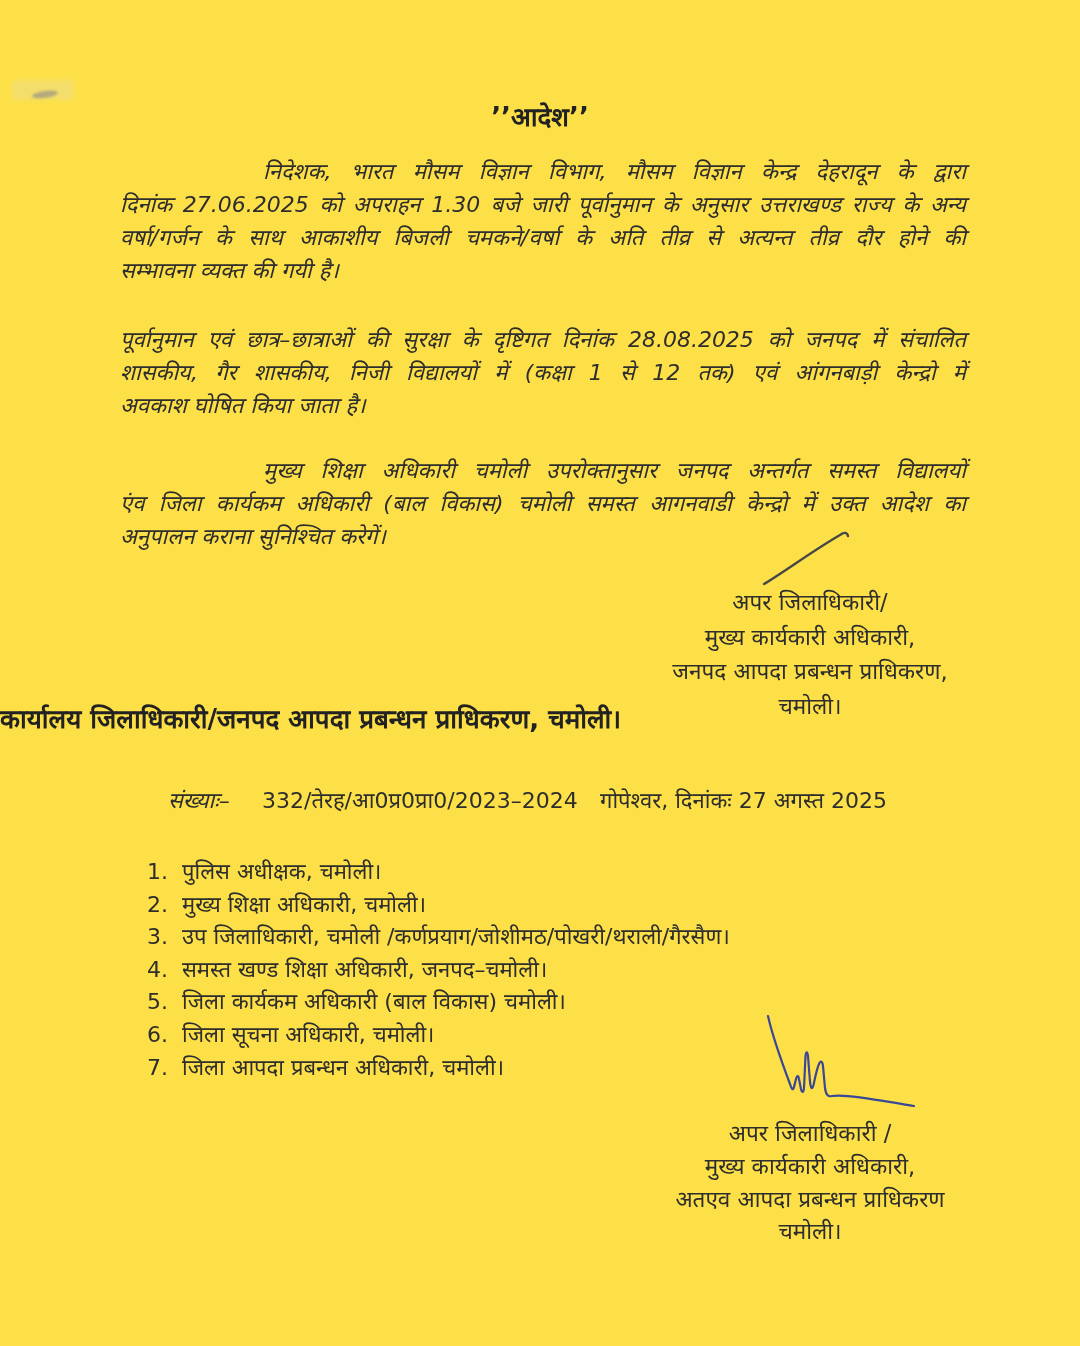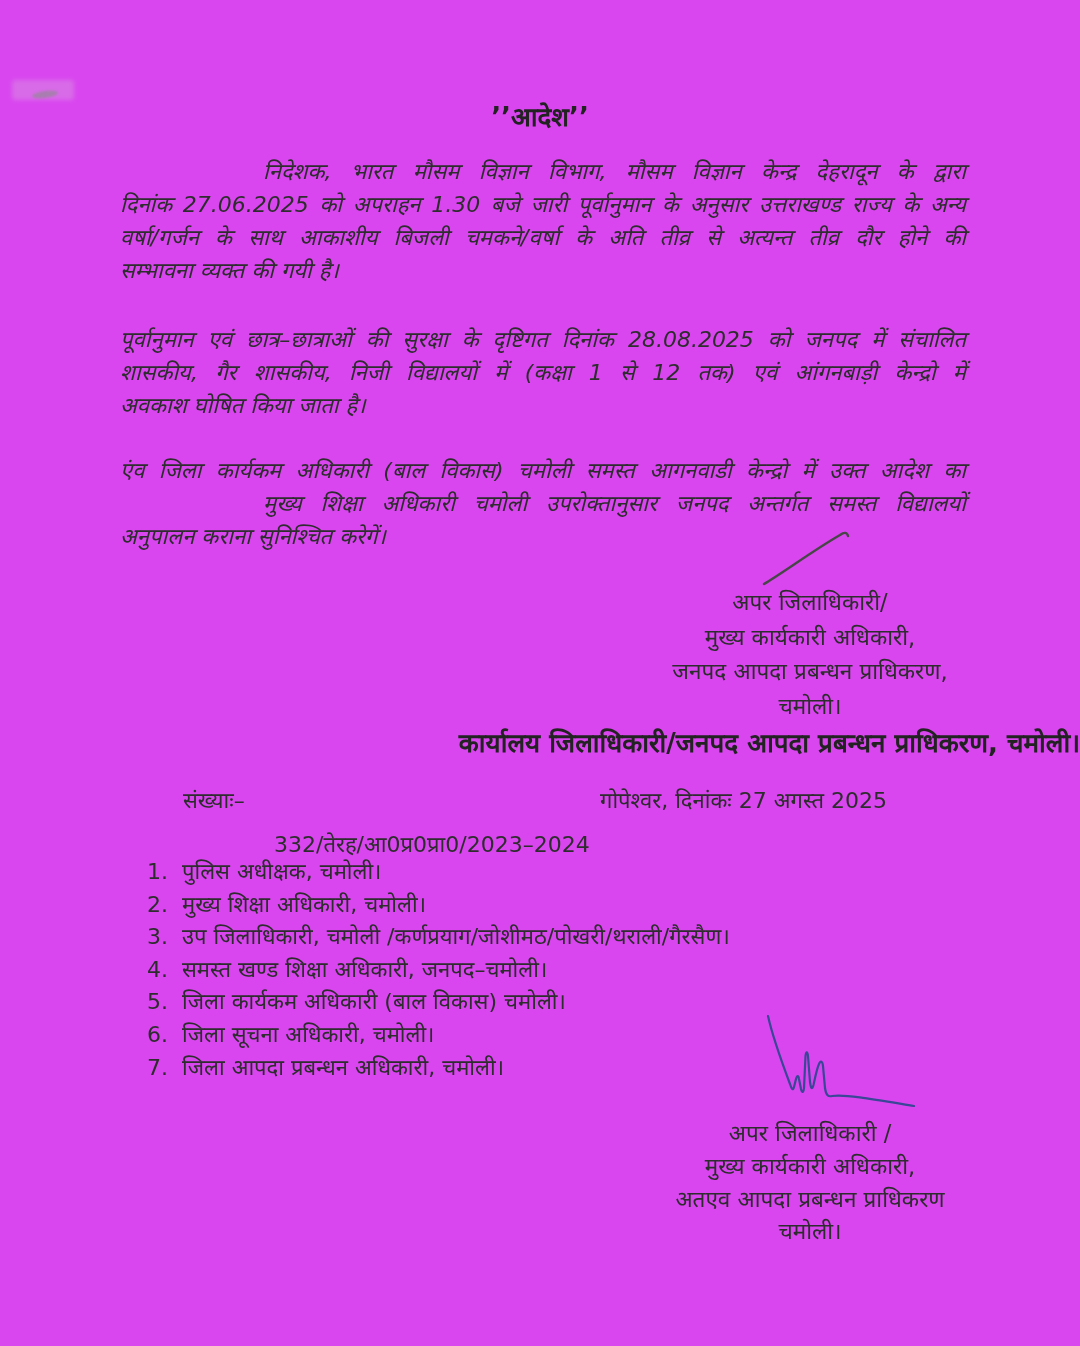--- a/index.html
+++ b/index.html
@@ -1,19 +1,19 @@
 <!DOCTYPE html>
 <html><head>
 <meta charset="utf-8">
 <style>
   html,body { margin:0; padding:0; background:#ffffff; }
   .page {
     position:relative;
     width:1080px; height:1346px;
-    background:#d946ef;
+    background:#fde047;
     color:#2d2d2d;
     font-family:"DejaVu Sans","Liberation Sans",sans-serif;
     overflow:hidden;
   }
   .abs { position:absolute; }
 
   .doc-title {
     top:98px; left:0; width:100%;
     text-align:center;
     font-size:26px; font-weight:bold; color:#222;
@@ -29,28 +29,28 @@
 
   .sig-block {
     left:620px; width:380px;
     text-align:center;
     font-size:22.5px;
   }
   .sig-block-1 { top:585px; line-height:34.5px; }
   .sig-block-2 { top:1090px; line-height:32.8px;margin-top:27px; }
 
   .office-heading {
-    top:724px; left:0; width:100%;
-    text-align:right;
+    top:700px; left:0; width:100%;
+    text-align:left;
     font-size:26px; font-weight:bold; color:#222;
   }
 
   .ref-line { top:784px; left:0; width:1080px; height:33px; font-size:22px; }
-  .ref-label { position:absolute; left:183px; }
-  .ref-number { position:absolute; left:274px;margin-top:44px; }
+  .ref-label { position:absolute; left:168px;font-style:italic; }
+  .ref-number { position:absolute; left:262px; }
   .ref-place { position:absolute; left:600px; }
 
   .copy-line { top:821px; left:0; width:1080px; height:33px; font-size:22px; }
   .copy-label { position:absolute; left:120px; }
   .copy-text { position:absolute; left:203px; }
 
   .recipients { top:857px; left:147px; font-size:22px; }
   .recipient-row { height:32.6px; display:flex; align-items:flex-start; line-height:30px; }
   .recipient-num { width:26px; flex:0 0 26px; }
   .recipient-text { margin-left:9px; white-space:nowrap; }
@@ -86,22 +86,22 @@
     <div class="line">सम्भावना व्यक्त की गयी है।</div>
   </div>
 
   <div class="abs para para-2">
     <div class="line jline">पूर्वानुमान एवं छात्र–छात्राओं की सुरक्षा के दृष्टिगत दिनांक 28.08.2025 को जनपद में संचालित</div>
     <div class="line jline">शासकीय, गैर शासकीय, निजी विद्यालयों में (कक्षा 1 से 12 तक) एवं आंगनबाड़ी केन्द्रो में</div>
     <div class="line">अवकाश घोषित किया जाता है।</div>
   </div>
 
   <div class="abs para para-3">
+    <div class="line jline indent1">मुख्य शिक्षा अधिकारी चमोली उपरोक्तानुसार जनपद अन्तर्गत समस्त विद्यालयों</div>
     <div class="line jline">एंव जिला कार्यकम अधिकारी (बाल विकास) चमोली समस्त आगनवाडी केन्द्रो में उक्त आदेश का</div>
-    <div class="line jline indent1">मुख्य शिक्षा अधिकारी चमोली उपरोक्तानुसार जनपद अन्तर्गत समस्त विद्यालयों</div>
     <div class="line">अनुपालन कराना सुनिश्चित करेगें।</div>
   </div>
 
   <svg class="abs sig1-svg" width="96" height="66" viewBox="0 0 96 66">
     <path d="M6 58 C 26 46, 56 24, 82 9 C 86 6, 89 6, 90 10" fill="none" stroke="#474747" stroke-width="2.4" stroke-linecap="round"></path>
   </svg>
 
   <div class="abs sig-block sig-block-1">
     <div>अपर जिलाधिकारी/</div>
     <div>मुख्य कार्यकारी अधिकारी,</div>

